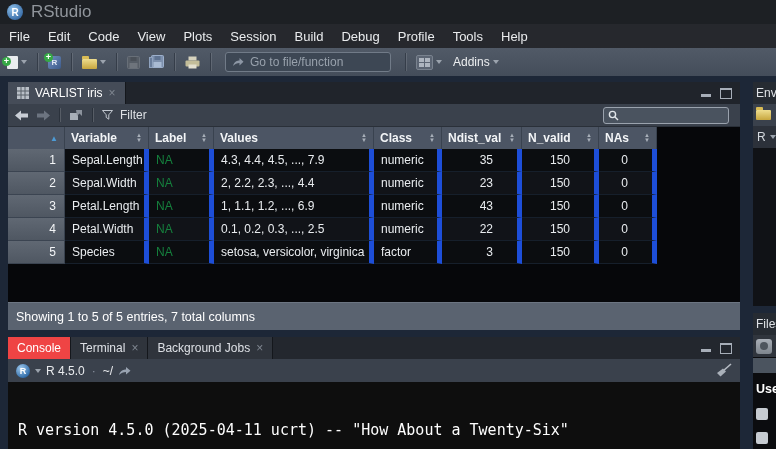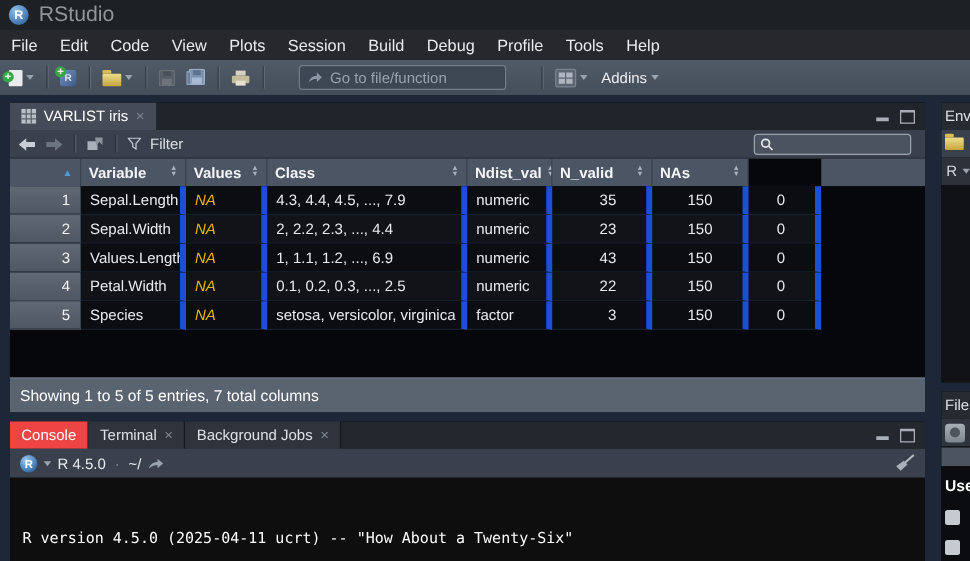--- a/index.html
+++ b/index.html
@@ -31,21 +31,21 @@
   .plus-badge{position:absolute;left:-5px;top:1px;width:9px;height:9px;border-radius:50%;
     background:#35a845;color:#fff;font-size:9px;line-height:9px;text-align:center;font-weight:bold}
   .cube-icon{width:13px;height:13px;border-radius:2px;position:relative;
     background:linear-gradient(135deg,#7391c2,#3c5a8a);color:#dfe6f2;font-size:8px;
     font-weight:bold;display:flex;align-items:center;justify-content:center}
   .folder-icon{width:15px;height:10px;border-radius:1px;position:relative;margin-top:3px;
     background:linear-gradient(#eedd8e,#c7a63e)}
   .folder-icon::before{content:"";position:absolute;left:0;top:-3px;width:7px;height:3px;
     background:#d9bc55;border-radius:1px 1px 0 0}
   .goto-box{width:152px;height:18px;background:#3d4754;border:1px solid #717b88;border-radius:3px;
-    display:flex;align-items:center;gap:6px;padding:0 6px;color:#98a1ac;font-size:12px;margin:0 20px}
+    display:flex;align-items:center;gap:6px;padding:0 6px;color:#98a1ac;font-size:12px;margin:0 6px}
   .grid-btn{width:17px;height:15px;background:#5c6573;border:1px solid #79828e;border-radius:2px;
     display:grid;grid-template-columns:1fr 1fr;grid-template-rows:1fr 1fr;gap:1px;padding:2px;box-sizing:border-box}
   .grid-btn span{background:#aeb5bf}
   .addins-label{color:#eceef0;font-size:12px;margin-left:2px}
   
   .pane{position:absolute;display:flex;flex-direction:column;overflow:hidden}
   .tabstrip{height:22px;background:#20242b;display:flex;align-items:stretch;flex:0 0 22px}
   .tab{display:flex;align-items:center;gap:6px;padding:0 9px;font-size:12px;color:#dde0e5;
     background:#2f343c;border-right:1px solid #14171c;white-space:nowrap}
   .tab.active{background:#454c58;color:#fff}
@@ -70,38 +70,38 @@
   .sort-icon{display:flex;flex-direction:column;line-height:5px;font-size:6px;color:#a9b0ba;margin-left:4px}
   .sort-asc{color:#4d9bd6;font-size:8px}
   .trow{height:23px;flex:0 0 23px;font-size:12px;color:#e9ecef}
   .trow:nth-child(odd) .cell{background:#111318}
   .trow:nth-child(even) .cell{background:#0b0d10}
   .cell{display:flex;align-items:center;padding:0 7px;border-right:5px solid #1d4ed8;
     border-bottom:1px solid #161f2b;overflow:hidden;white-space:nowrap}
   .cell.num{justify-content:flex-end;padding-right:8px;color:#f4f6f8;
     background:linear-gradient(#606873,#4f5762)!important;border-right:1px solid #39424f;border-bottom:1px solid #3b4451}
   .cell.right{justify-content:flex-end;padding-right:24px}
-  .cell.na{font-style:italic;color:#eab308}
+  .cell.na{color:#15803d}
   .cell.filler{background:#06070a!important;border:none}
   .table-void{flex:1;background:#06070a}
   .statusbar{height:27px;flex:0 0 27px;background:#5a6370;border-top:1px solid #6c7582;
     color:#fff;font-size:12.5px;display:flex;align-items:center;padding-left:8px}
   
   #console-pane{left:8px;top:337px;width:732px;height:112px;background:#0e0e0e}
   #console-pane .tabstrip{background:#23272e}
   #console-pane .tab{background:#2f343c}
   #console-pane .tab.active{background:#ef4444}
   .rbar{height:23px;flex:0 0 23px;background:#3a414c;display:flex;align-items:center;
     gap:5px;padding:0 8px;color:#e9ebee;font-size:12px}
   .r-logo-sm{width:14px;height:14px;border-radius:50%;flex:0 0 14px;
     background:radial-gradient(circle at 35% 30%,#9fc9ec,#2f6ba8 75%);
     color:#fff;font-weight:bold;font-size:9px;display:flex;align-items:center;justify-content:center}
   .dim-dot{color:#8b93a0;margin:0 2px}
   .console-out{flex:1;padding:7px 0 0 10px;font-family:"DejaVu Sans Mono",monospace;
-    font-size:12px;line-height:16.5px;color:#fdfdfd;white-space:pre;overflow:hidden}
+    font-size:15px;line-height:16.5px;color:#fdfdfd;white-space:pre;overflow:hidden}
   
   #env-pane{left:753px;top:82px;width:23px;height:224px;background:#101216}
   #env-pane .tabstrip,#files-pane .tabstrip{background:#262b32;padding-left:3px;align-items:center;
     color:#dfe2e6;font-size:12px;white-space:nowrap}
   .mini-toolbar{height:22px;flex:0 0 22px;background:#3a414c;display:flex;align-items:center;padding-left:3px}
   .rrow{height:22px;flex:0 0 22px;background:#2c313a;display:flex;align-items:center;gap:4px;
     padding-left:4px;color:#d4d9df;font-size:12px}
   .env-void{flex:1;background:#101216}
   #files-pane{left:753px;top:313px;width:23px;height:136px;background:#0b0c0f}
   .files-icon{width:16px;height:15px;border-radius:3px;background:linear-gradient(#a9afb7,#7e858d);
@@ -251,20 +251,27 @@
         <span class="sort-asc">▲</span>
       </span>
     <span class="th">
         <span>Variable</span>
         <span class="sort-icon">
           <span>▲</span>
           <span>▼</span>
         </span>
       </span>
     <span class="th">
+        <span>Label</span>
+        <span class="sort-icon">
+          <span>▲</span>
+          <span>▼</span>
+        </span>
+      </span>
+    <span class="th">
         <span>Values</span>
         <span class="sort-icon">
           <span>▲</span>
           <span>▼</span>
         </span>
       </span>
     <span class="th">
         <span>Class</span>
         <span class="sort-icon">
           <span>▲</span>
@@ -312,21 +319,21 @@
     <span class="cell na">NA</span>
     <span class="cell">2, 2.2, 2.3, ..., 4.4</span>
     <span class="cell">numeric</span>
     <span class="cell right">23</span>
     <span class="cell right">150</span>
     <span class="cell right">0</span>
     <span class="cell filler"></span>
   </div>
   <div class="trow grid-cols">
     <span class="cell num">3</span>
-    <span class="cell">Values.Length</span>
+    <span class="cell">Petal.Length</span>
     <span class="cell na">NA</span>
     <span class="cell">1, 1.1, 1.2, ..., 6.9</span>
     <span class="cell">numeric</span>
     <span class="cell right">43</span>
     <span class="cell right">150</span>
     <span class="cell right">0</span>
     <span class="cell filler"></span>
   </div>
   <div class="trow grid-cols">
     <span class="cell num">4</span>

